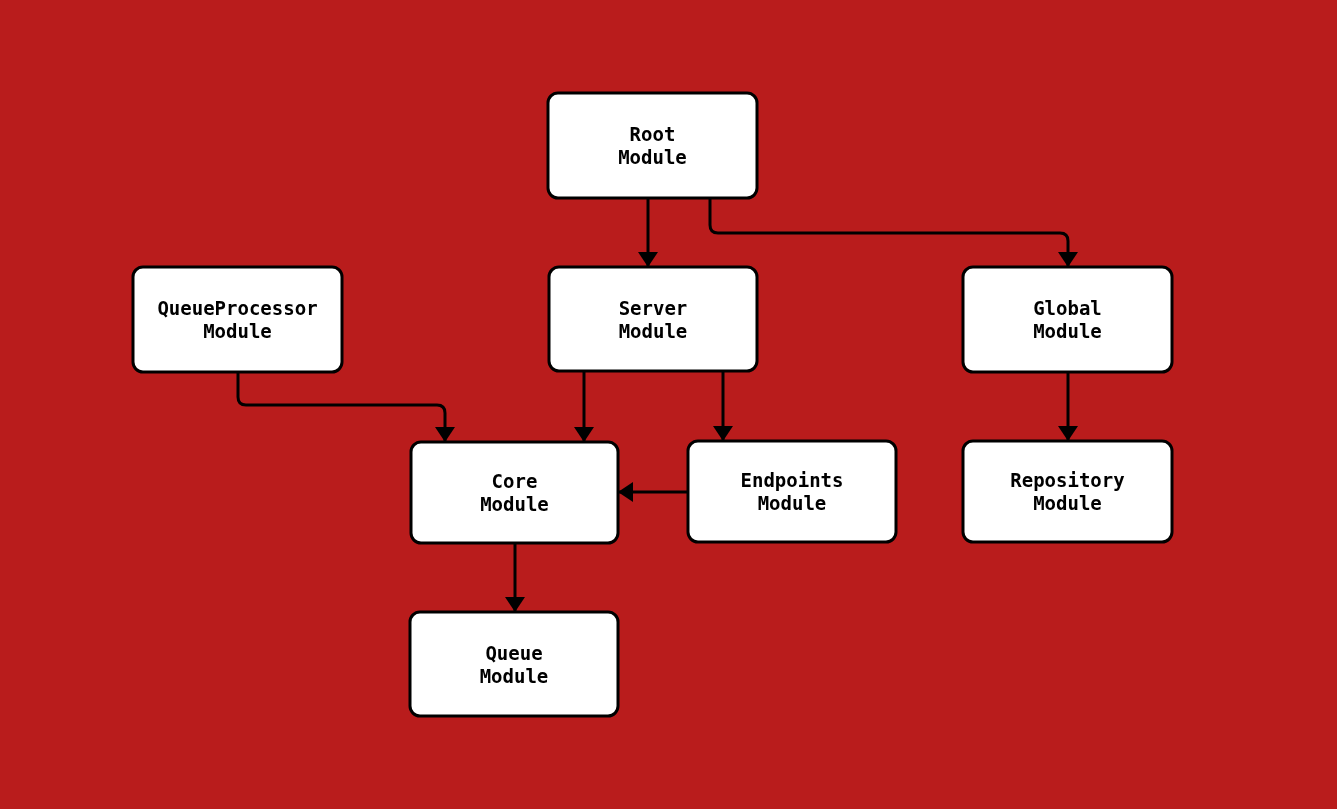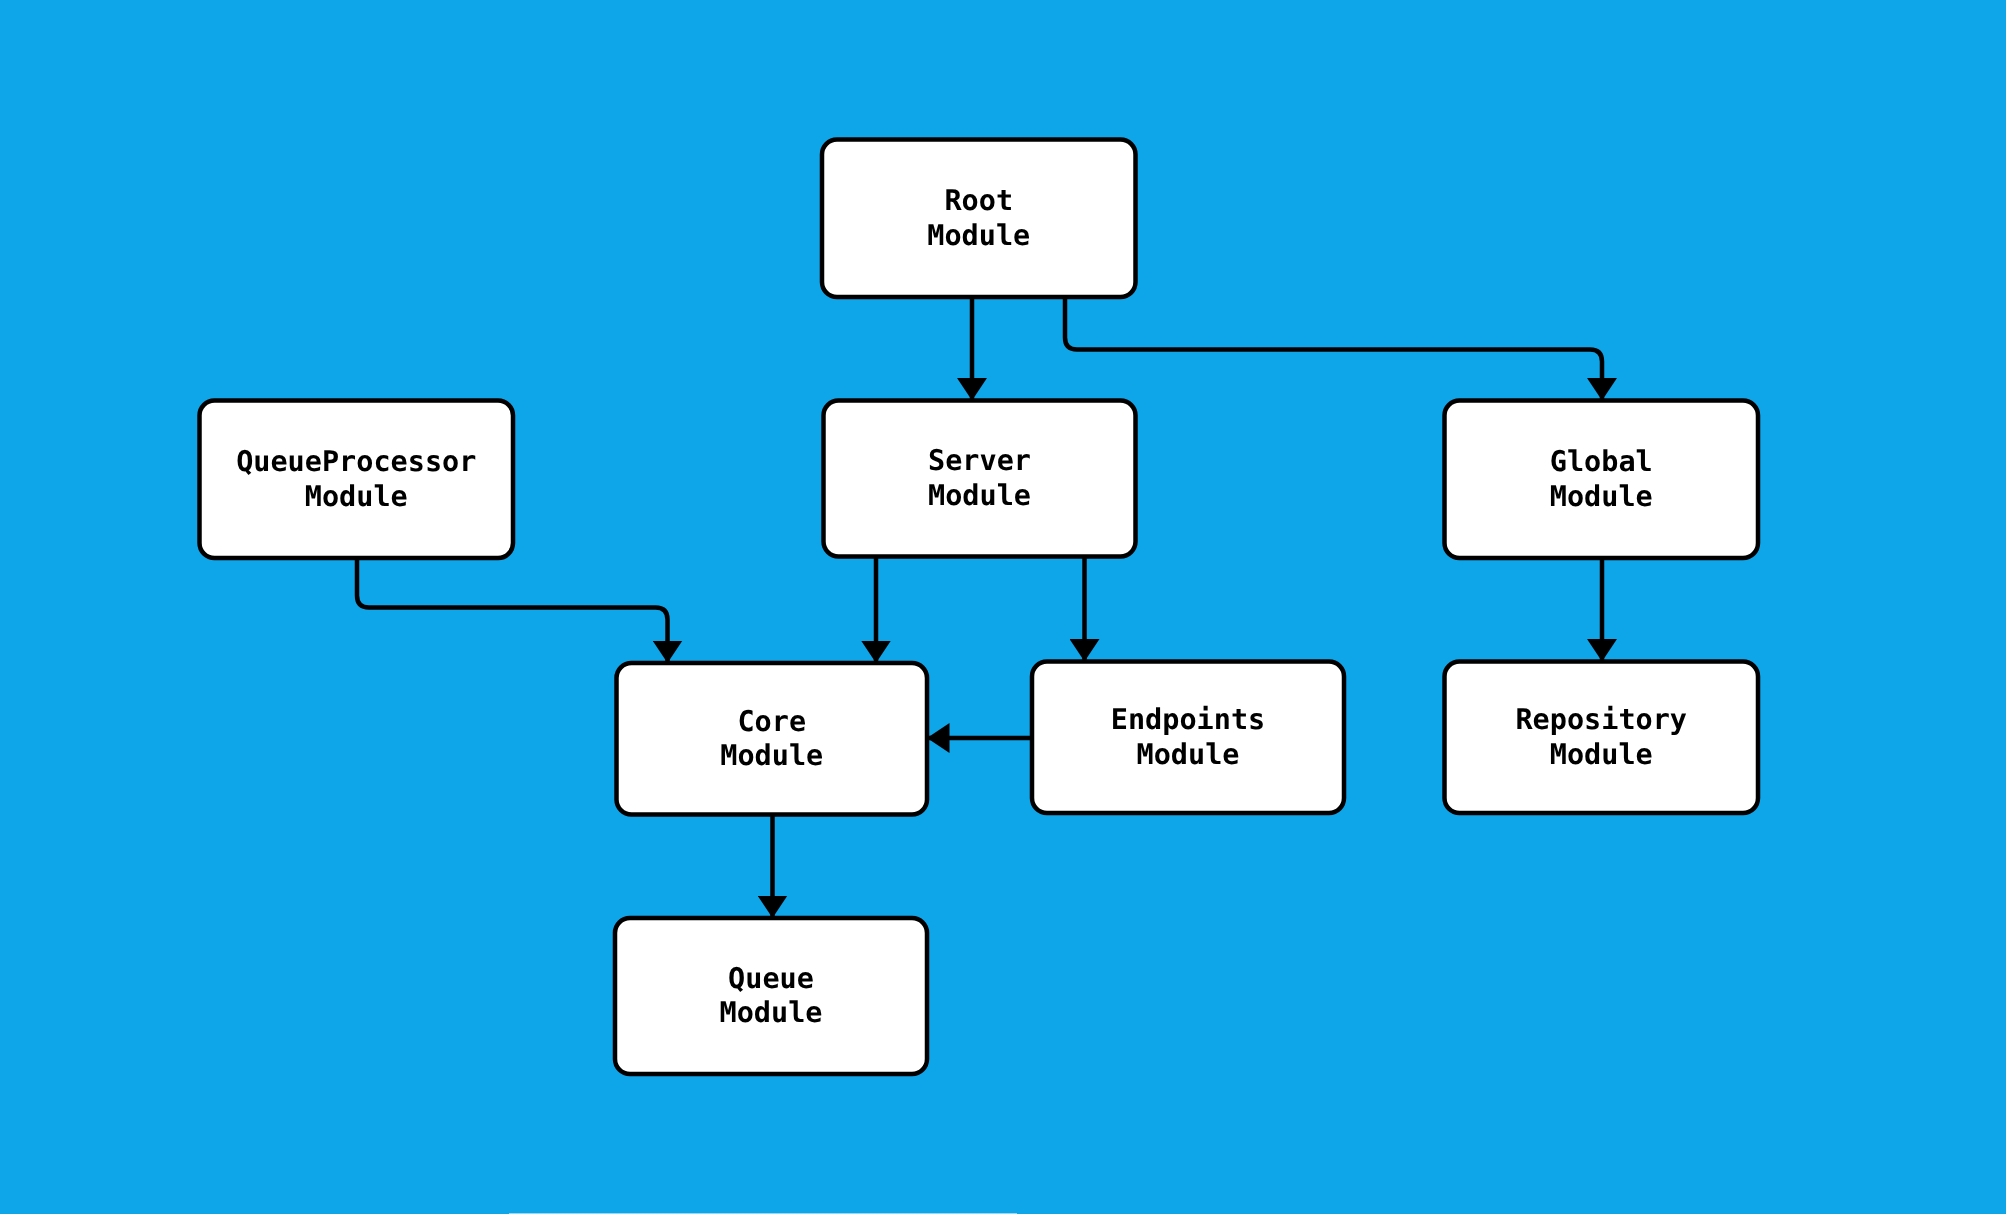--- a/index.html
+++ b/index.html
@@ -4,21 +4,21 @@
 <style>
   html, body {
     margin: 0;
     padding: 0;
     background: #ffffff;
   }
   .stage {
     position: relative;
     width: 1337px;
     height: 809px;
-    background: #0ea5e9;
+    background: #b91c1c;
     overflow: hidden;
   }
   svg.diagram {
     display: block;
     width: 1337px;
     height: 809px;
   }
   .node-box {
     fill: #ffffff;
     stroke: #000000;

